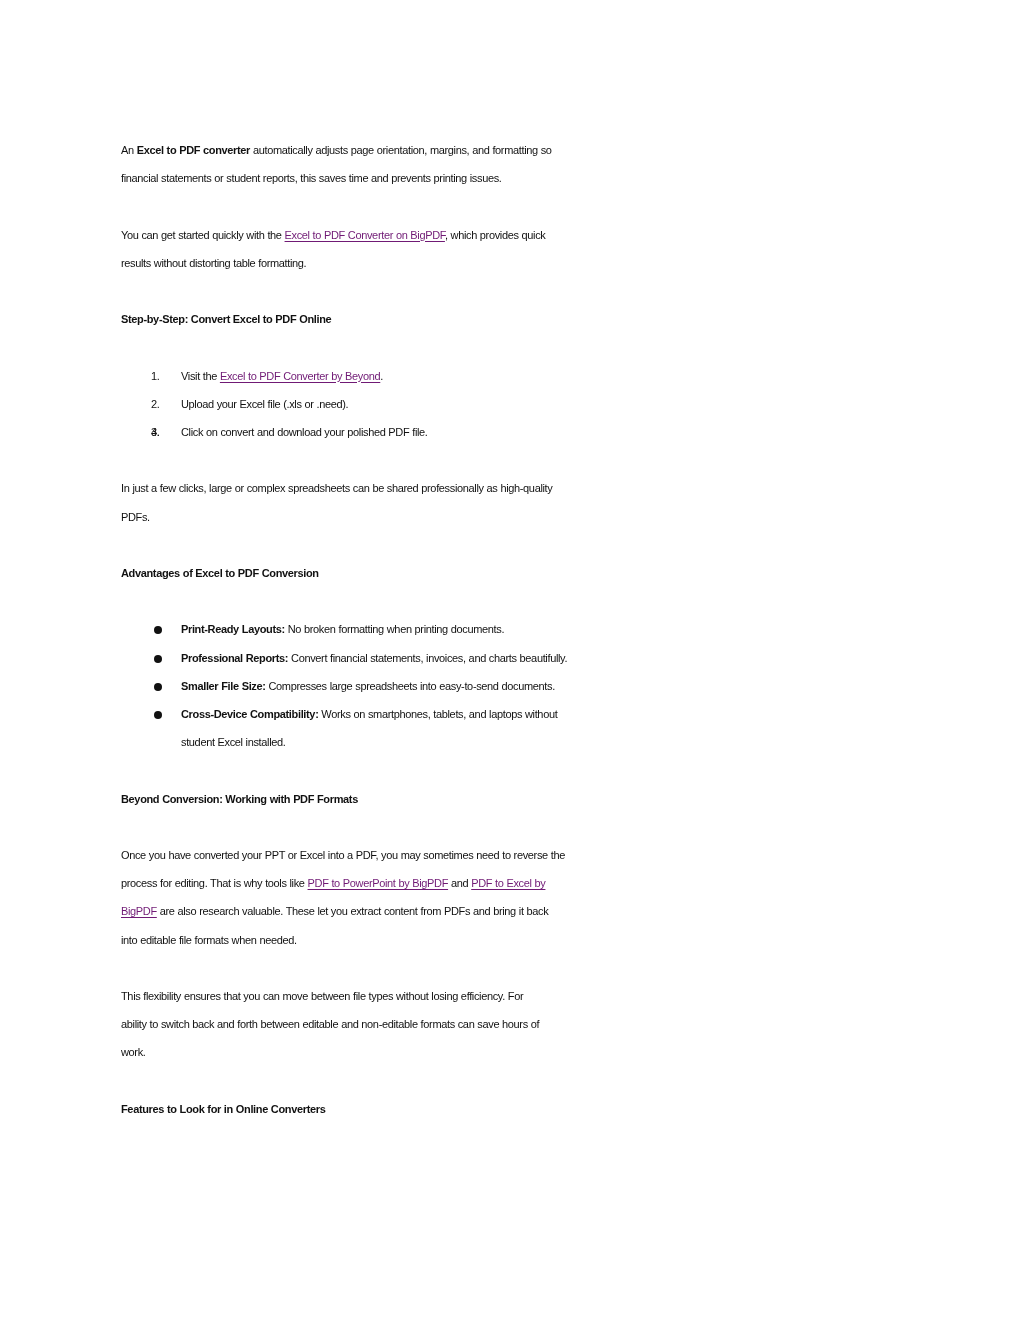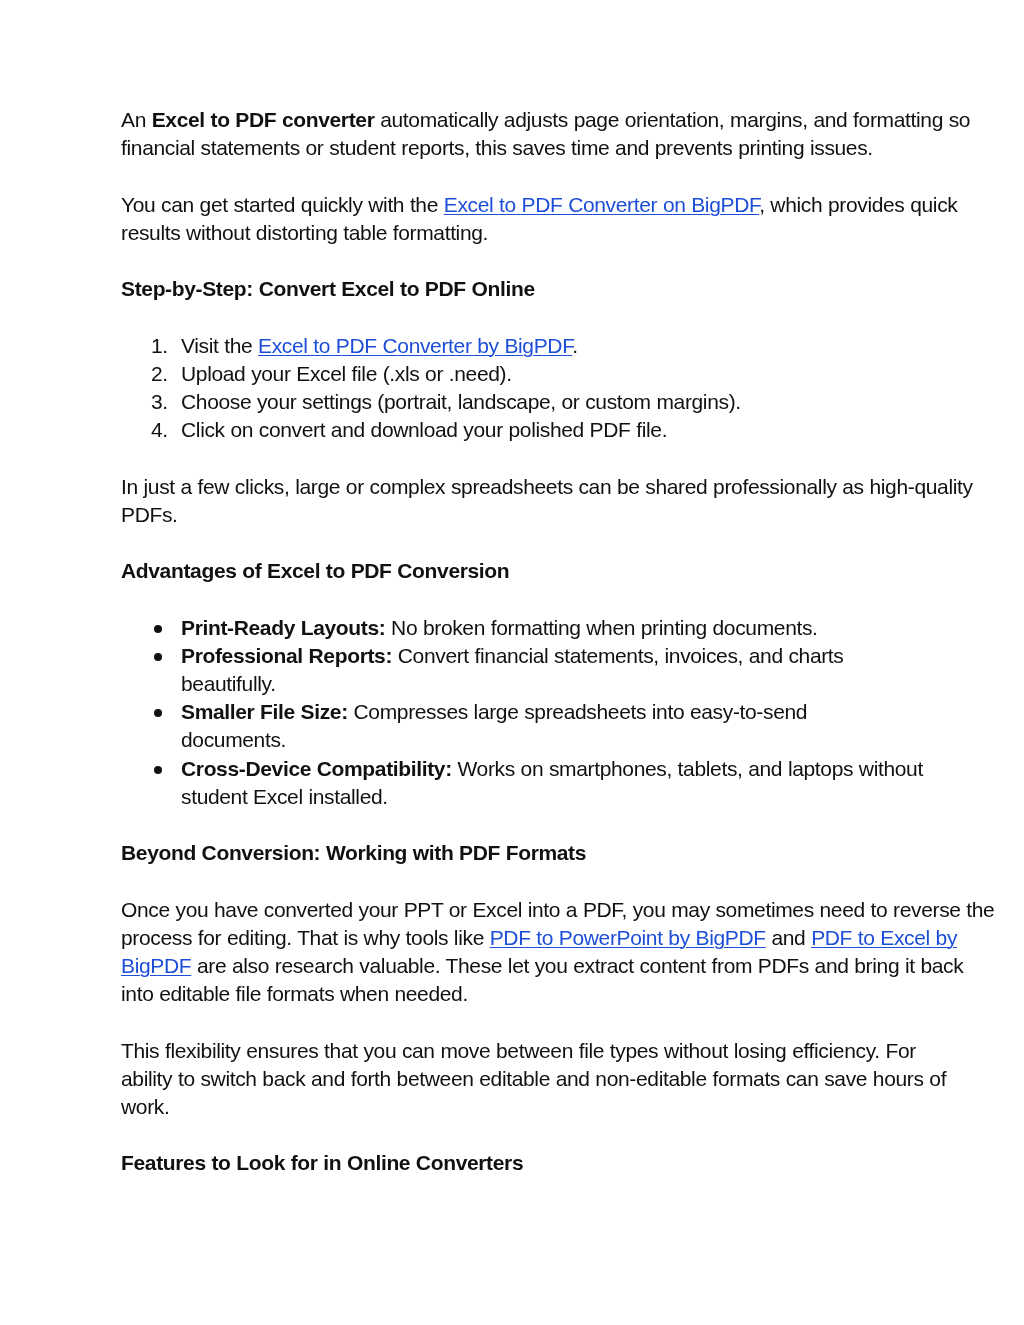--- a/index.html
+++ b/index.html
@@ -11,39 +11,39 @@
       width: 1024px;
       height: 1325px;
       position: relative;
       overflow: hidden;
       font-family: "Liberation Sans", sans-serif;
       color: #111111;
     }
     .page {
       position: absolute;
       left: 121px;
-      top: 106px;
+      top: 136px;
       width: 790px;
-      font-size: 21px;
+      font-size: 11px;
       line-height: 28.2px;
       letter-spacing: -0.35px;
       word-spacing: 0.2px;
     }
     .page p {
       margin: 0 0 28.2px 0;
     }
     .line {
       display: block;
       white-space: nowrap;
     }
     b, .bold {
       font-weight: bold;
     }
     a.link {
-      color: #1d4ed8;
+      color: #701a75;
       text-decoration: underline;
       text-underline-offset: 2px;
       text-decoration-thickness: 1px;
     }
     .heading {
       font-weight: bold;
       margin: 0 0 28.2px 0;
     }
     ol.steps, ul.adv {
       margin: 0 0 28.2px 0;
@@ -83,29 +83,28 @@
   <p>
     <span class="line"><span>You can get started quickly with the </span><a class="link" href="#">Excel to PDF Converter on BigPDF</a><span>, which provides quick</span></span>
     <span class="line">results without distorting table formatting.</span>
   </p>
 
   <div class="heading">Step-by-Step: Convert Excel to PDF Online</div>
 
   <ol class="steps">
     <li>
       <span class="marker">1.</span>
-      <span>Visit the </span><a class="link" href="#">Excel to PDF Converter by BigPDF</a><span>.</span>
+      <span>Visit the </span><a class="link" href="#">Excel to PDF Converter by Beyond</a><span>.</span>
     </li>
     <li>
       <span class="marker">2.</span>
       <span>Upload your Excel file (.xls or .need).</span>
     </li>
     <li>
       <span class="marker">3.</span>
-      <span>Choose your settings (portrait, landscape, or custom margins).</span>
     </li>
     <li>
       <span class="marker">4.</span>
       <span>Click on convert and download your polished PDF file.</span>
     </li>
   </ol>
 
   <p>
     <span class="line">In just a few clicks, large or complex spreadsheets can be shared professionally as high-quality</span>
     <span class="line">PDFs.</span>

